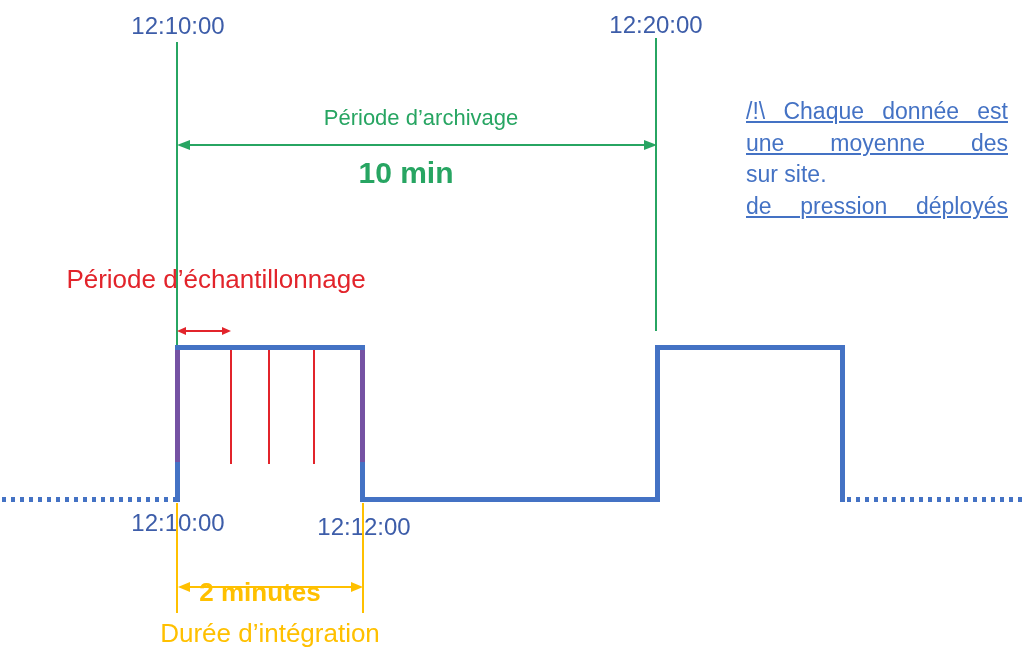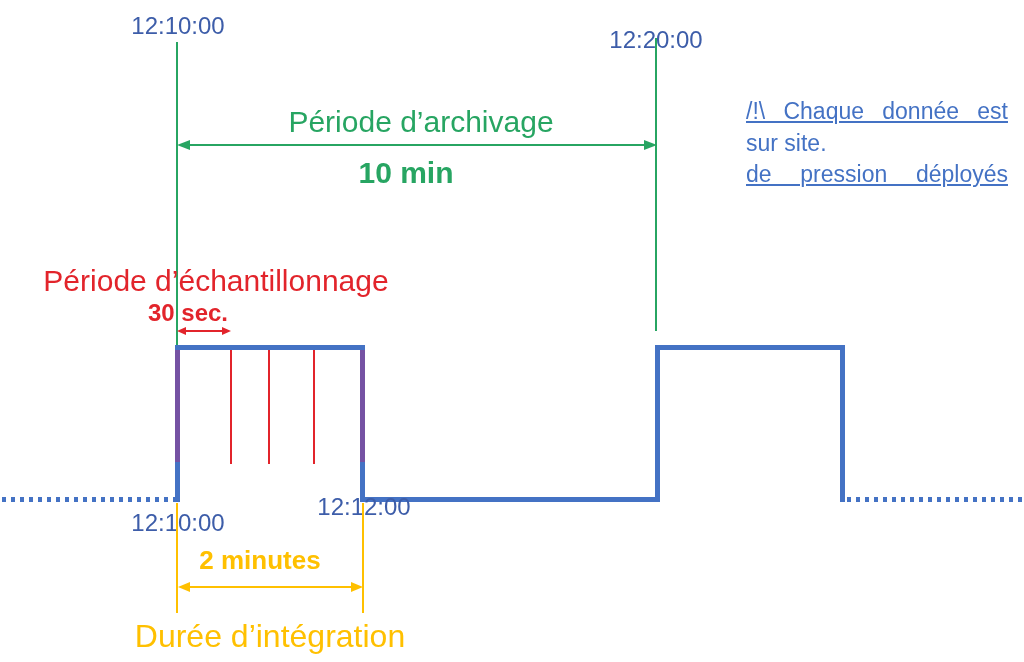--- a/index.html
+++ b/index.html
@@ -38,55 +38,54 @@
   .ah{width:0;height:0;position:absolute;}
   .ah-left-green{border-top:5px solid transparent;border-bottom:5px solid transparent;border-right:13px solid #27A562;}
   .ah-right-green{border-top:5px solid transparent;border-bottom:5px solid transparent;border-left:13px solid #27A562;}
   .ah-left-red{border-top:4px solid transparent;border-bottom:4px solid transparent;border-right:9px solid #E2242B;}
   .ah-right-red{border-top:4px solid transparent;border-bottom:4px solid transparent;border-left:9px solid #E2242B;}
   .ah-left-orange{border-top:5px solid transparent;border-bottom:5px solid transparent;border-right:12px solid #FFC000;}
   .ah-right-orange{border-top:5px solid transparent;border-bottom:5px solid transparent;border-left:12px solid #FFC000;}
 
   
   .f-ts{font-size:24px;}
-  .f-green-title{font-size:30px;}
+  .f-green-title{font-size:22px;}
   .f-green-dur{font-size:30px;font-weight:bold;}
-  .f-red-title{font-size:30px;}
+  .f-red-title{font-size:26px;}
   .f-red-dur{font-size:24px;font-weight:bold;}
-  .f-orange-dur{font-size:26px;font-weight:bold;}
-  .f-orange-title{font-size:32px;}
+  .f-orange-dur{font-size:26px;font-weight:bold;margin-top:32px;}
+  .f-orange-title{font-size:26px;}
 
   
   #note{
     position:absolute;left:746px;top:96px;width:262px;
     font-size:23px;line-height:31.5px;color:#4472C4;
   }
   #note .line{text-align:justify;}
   #note .line.just{text-align-last:justify;text-decoration:underline;}
 </style>
 </head>
 <body>
 
 <div id="stage">
 
   <div class="txt c-ts f-ts" style="left:118px;top:12px;width:120px;">12:10:00</div>
-  <div class="txt c-ts f-ts" style="left:596px;top:26px;width:120px;">12:20:00</div>
+  <div class="txt c-ts f-ts" style="left:596px;top:11px;width:120px;">12:20:00</div>
 
   <div class="abs vline-green" style="left:176px;top:42px;height:306px;"></div>
   <div class="abs vline-green" style="left:655px;top:38px;height:293px;"></div>
 
   <div class="abs hline-green" style="left:188px;top:144px;width:458px;"></div>
   <div class="ah ah-left-green" style="left:177px;top:140px;"></div>
   <div class="ah ah-right-green" style="left:644px;top:140px;"></div>
 
   <div class="txt c-green f-green-title" style="left:266px;top:105px;width:310px;">Période d’archivage</div>
   <div class="txt c-green f-green-dur" style="left:266px;top:156px;width:280px;">10 min</div>
 
   <div class="txt c-red f-red-title" style="left:36px;top:264px;width:360px;">Période d’échantillonnage</div>
-  <div class="txt c-red f-red-dur" style="left:108px;top:299px;width:160px;">30 sec.</div>
 
   <div class="abs hline-red" style="left:184px;top:330px;width:40px;"></div>
   <div class="ah ah-left-red" style="left:177px;top:327px;"></div>
   <div class="ah ah-right-red" style="left:222px;top:327px;"></div>
 
   <div class="abs tick-red" style="left:230px;top:350px;height:114px;"></div>
   <div class="abs tick-red" style="left:268px;top:350px;height:114px;"></div>
   <div class="abs tick-red" style="left:313px;top:350px;height:114px;"></div>
 
   <div class="abs wave-dotted" style="left:2px;top:497px;width:173px;"></div>
@@ -100,32 +99,33 @@
 
   <div class="abs wave" style="left:363px;top:497px;width:294px;height:5px;"></div>
 
   <div class="abs wave" style="left:655px;top:345px;width:5px;height:157px;"></div>
   <div class="abs wave" style="left:655px;top:345px;width:190px;height:5px;"></div>
   <div class="abs wave" style="left:840px;top:345px;width:5px;height:157px;"></div>
 
   <div class="abs wave-dotted" style="left:847px;top:497px;width:175px;"></div>
 
   <div class="txt c-ts f-ts" style="left:118px;top:509px;width:120px;">12:10:00</div>
-  <div class="txt c-ts f-ts" style="left:304px;top:493px;width:120px;">12:12:00</div>
+  <div class="txt c-ts f-ts" style="left:304px;top:513px;width:120px;">12:12:00</div>
 
   <div class="abs vline-orange" style="left:176px;top:503px;height:110px;"></div>
   <div class="abs vline-orange" style="left:362px;top:503px;height:110px;"></div>
 
   <div class="txt c-orange f-orange-dur" style="left:145px;top:545px;width:230px;">2 minutes</div>
 
   <div class="abs hline-orange" style="left:189px;top:586px;width:163px;"></div>
   <div class="ah ah-left-orange" style="left:178px;top:582px;"></div>
   <div class="ah ah-right-orange" style="left:351px;top:582px;"></div>
 
   <div class="txt c-orange f-orange-title" style="left:130px;top:618px;width:280px;">Durée d’intégration</div>
 
   <div id="note">
     <div class="line just">/!\ Chaque donnée est</div>
+    <div class="line just">une moyenne des</div>
     <div class="line">sur site.</div>
     <div class="line just">de pression déployés</div>
   </div>
 
 </div>
 
 </body></html>

